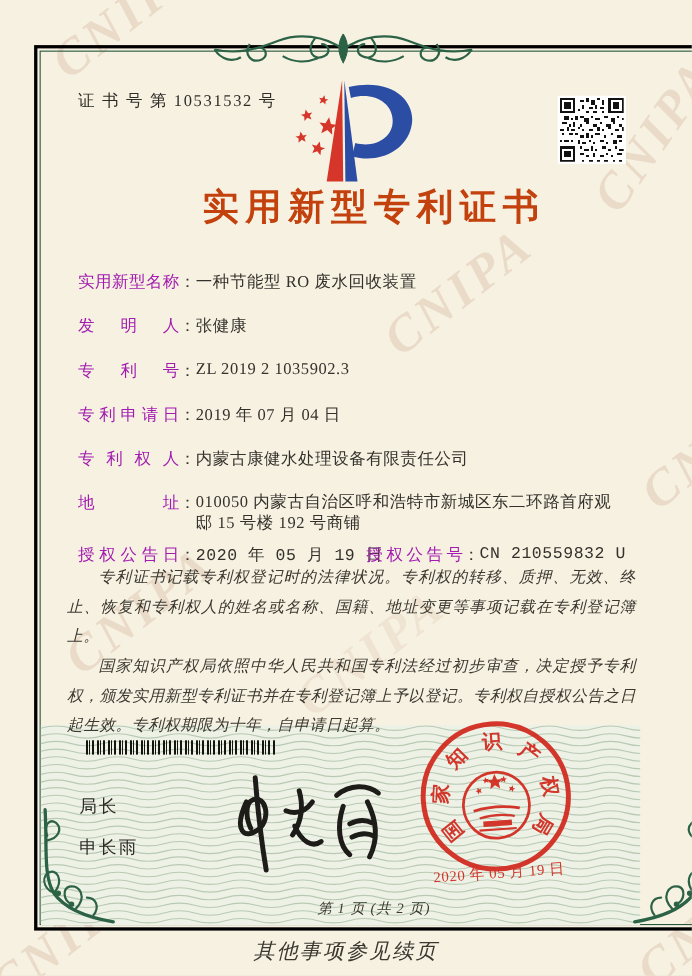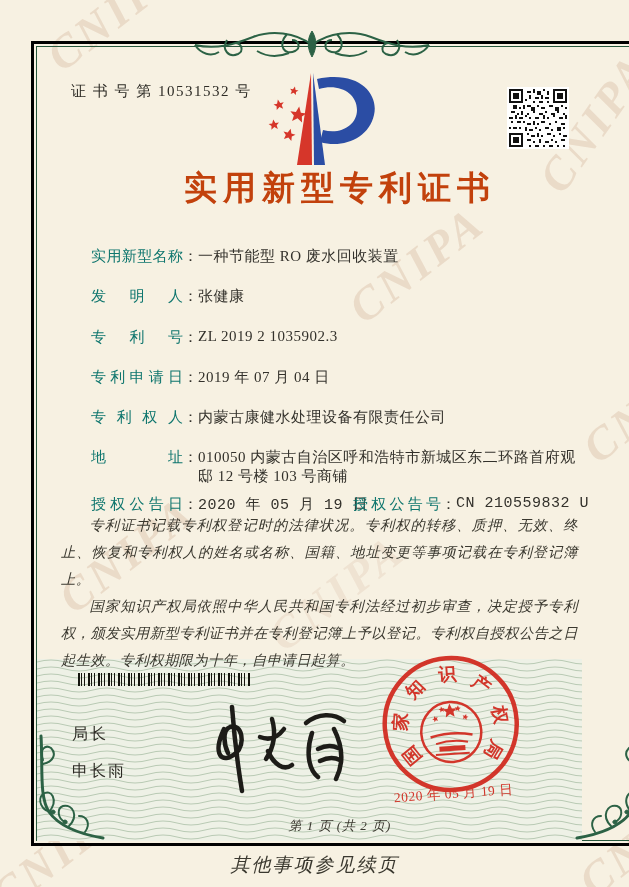--- a/index.html
+++ b/index.html
@@ -22,21 +22,21 @@
 
   .logo{position:absolute;left:225px;top:28px;width:132px;height:100px;}
   .qr{position:absolute;left:473px;top:43px;width:58px;height:58px;background:#fff;padding:2px;}
 
   .title{position:absolute;left:0;top:122px;width:100%;text-align:center;
          font-size:33px;font-weight:bold;letter-spacing:6px;color:#c2410c;}
 
   .fields{position:absolute;left:37px;top:203px;width:490px;font-size:15px;color:#33312b;}
   .frow{position:absolute;left:0;white-space:nowrap;}
   .r1{top:0;} .r2{top:40px;} .r3{top:81px;} .r4{top:121px;} .r5{top:161px;} .r6{top:201px;} .r7{top:248px;font-family:Liberation Mono, monospace;}
-  .flabel{display:inline-block;width:92px;text-align:justify;text-align-last:justify;vertical-align:top;color:#0f766e;margin-left:20px;}
+  .flabel{display:inline-block;width:92px;text-align:justify;text-align-last:justify;vertical-align:top;color:#a21caf;}
   .fcolon{display:inline-block;vertical-align:top;}
   .fvalue{display:inline-block;margin-left:0;vertical-align:top;letter-spacing:0.5px;}
   .fvalue.wrap{white-space:pre-line;width:392px;line-height:19px;}
   .grant2{position:absolute;left:262px;top:0;white-space:nowrap;}
   .grant2 .flabel{width:88px;}
 
   .legal{position:absolute;left:27px;top:468px;width:517px;font-size:14.3px;line-height:27px;
          font-style:italic;text-align:justify;color:#3a382f;letter-spacing:0.4px;}
   .legal p{margin:0;text-indent:2em;}
 
@@ -158,21 +158,21 @@
         <span class="flabel">专利号</span><span class="fcolon">：</span><span class="fvalue">ZL 2019 2 1035902.3</span>
       </div>
       <div class="frow r4">
         <span class="flabel">专利申请日</span><span class="fcolon">：</span><span class="fvalue">2019 年 07 月 04 日</span>
       </div>
       <div class="frow r5">
         <span class="flabel">专利权人</span><span class="fcolon">：</span><span class="fvalue">内蒙古康健水处理设备有限责任公司</span>
       </div>
       <div class="frow r6">
         <span class="flabel">地址</span><span class="fcolon">：</span><span class="fvalue wrap">010050 内蒙古自治区呼和浩特市新城区东二环路首府观
-邸 12 号楼 103 号商铺</span>
+邸 15 号楼 192 号商铺</span>
       </div>
       <div class="frow r7">
         <span class="flabel">授权公告日</span><span class="fcolon">：</span><span class="fvalue">2020 年 05 月 19 日</span>
         <span class="grant2">
           <span class="flabel">授权公告号</span><span class="fcolon">：</span><span class="fvalue">CN 210559832 U</span>
         </span>
       </div>
     </div>
 
     <div class="legal">

